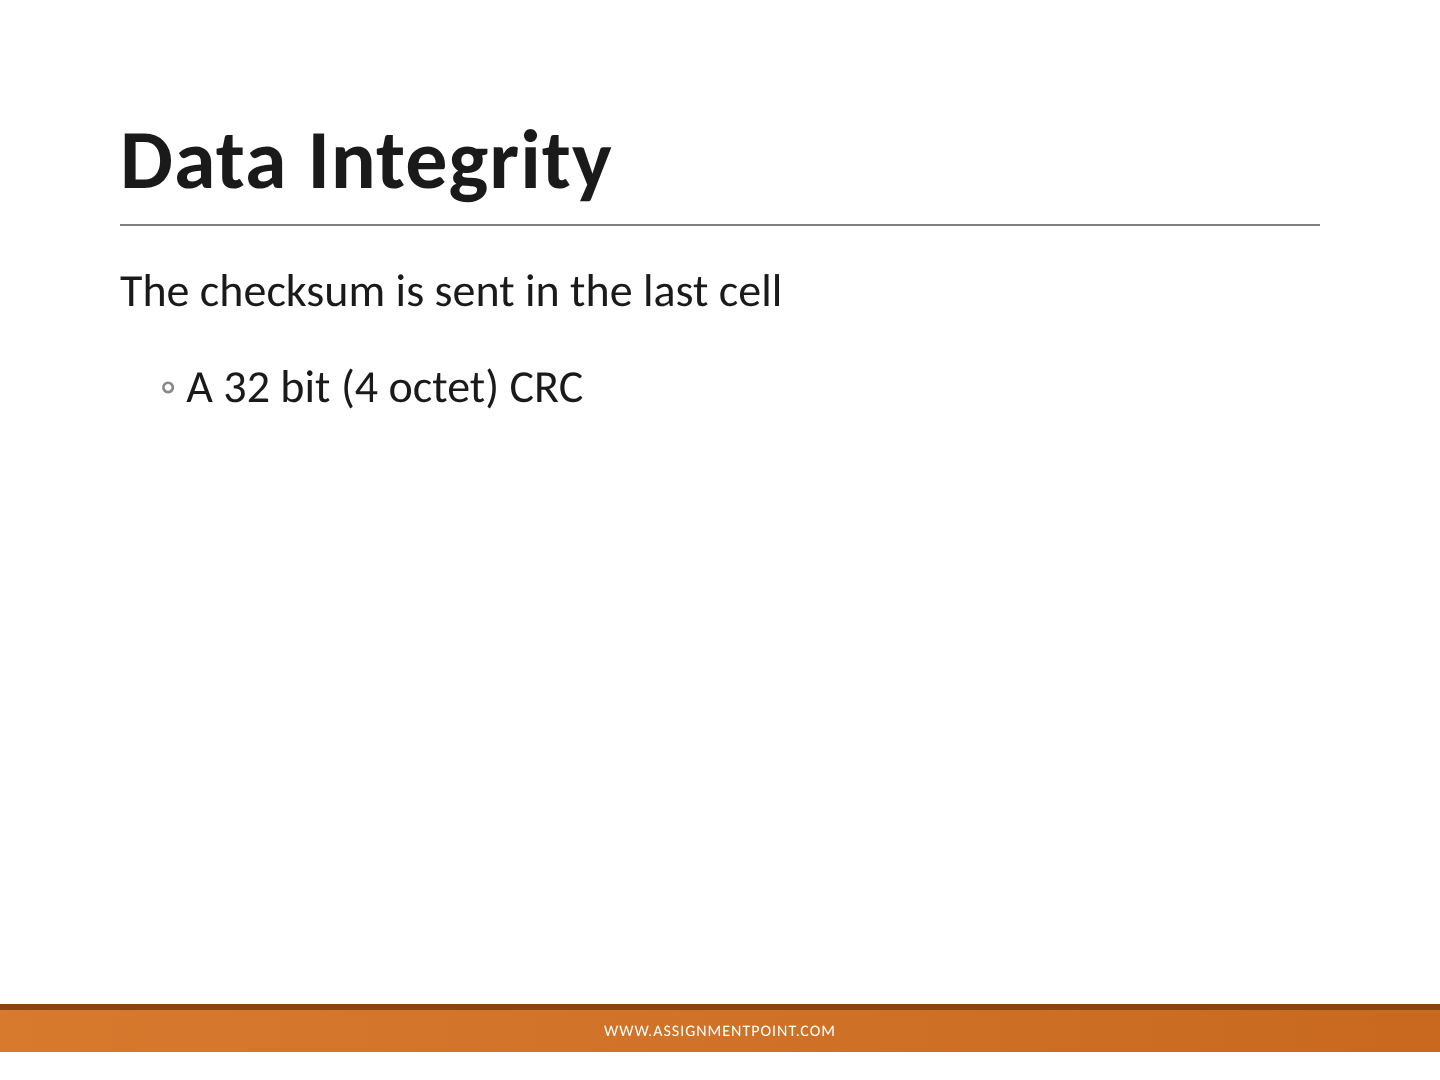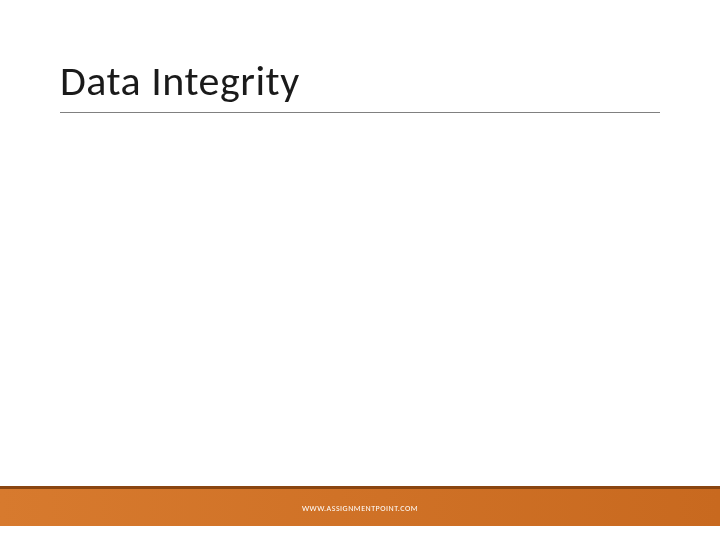--- a/index.html
+++ b/index.html
@@ -16,21 +16,21 @@
       overflow: hidden;
     }
     .slide {
       width: 100%;
       height: 100%;
       padding: 55px 60px 0 60px;
       position: relative;
     }
     .title {
       font-size: 42px;
-      font-weight: 400;
+      font-weight: 700;
       color: #1a1a1a;
       border-bottom: 1px solid #808080;
       padding-bottom: 6px;
       margin-bottom: 20px;
       letter-spacing: 0.5px;
     }
     .body-text {
       font-size: 23px;
       color: #1a1a1a;
       line-height: 1.15;
@@ -44,39 +44,43 @@
     }
     .bullet-marker {
       color: #888;
       margin-right: 5px;
     }
     .footer-bar {
       position: absolute;
       bottom: 14px;
       left: 0;
       width: 100%;
-      height: 40px;
+      height: 24px;
       background: linear-gradient(to right, #d77a2e 0%, #c8691f 100%);
       border-top: 3px solid #8a4510;
       display: flex;
       align-items: center;
       justify-content: center;
     }
     .footer-text {
       font-size: 8px;
       color: #ffffff;
       letter-spacing: 0.5px;
       text-align: center;
     }
   </style>
 </head>
 <body>
 
 <div class="slide">
   <h1 class="title">Data Integrity</h1>
 
 
+  <p class="body-text">The checksum is sent in the last cell</p>
 
+  <p class="sub-bullet">
+    <span class="bullet-marker">◦</span><span>A 32 bit (4 octet) CRC</span>
+  </p>
 </div>
 
 <div class="footer-bar">
   <span class="footer-text">WWW.ASSIGNMENTPOINT.COM</span>
 </div>
 
 </body></html>

